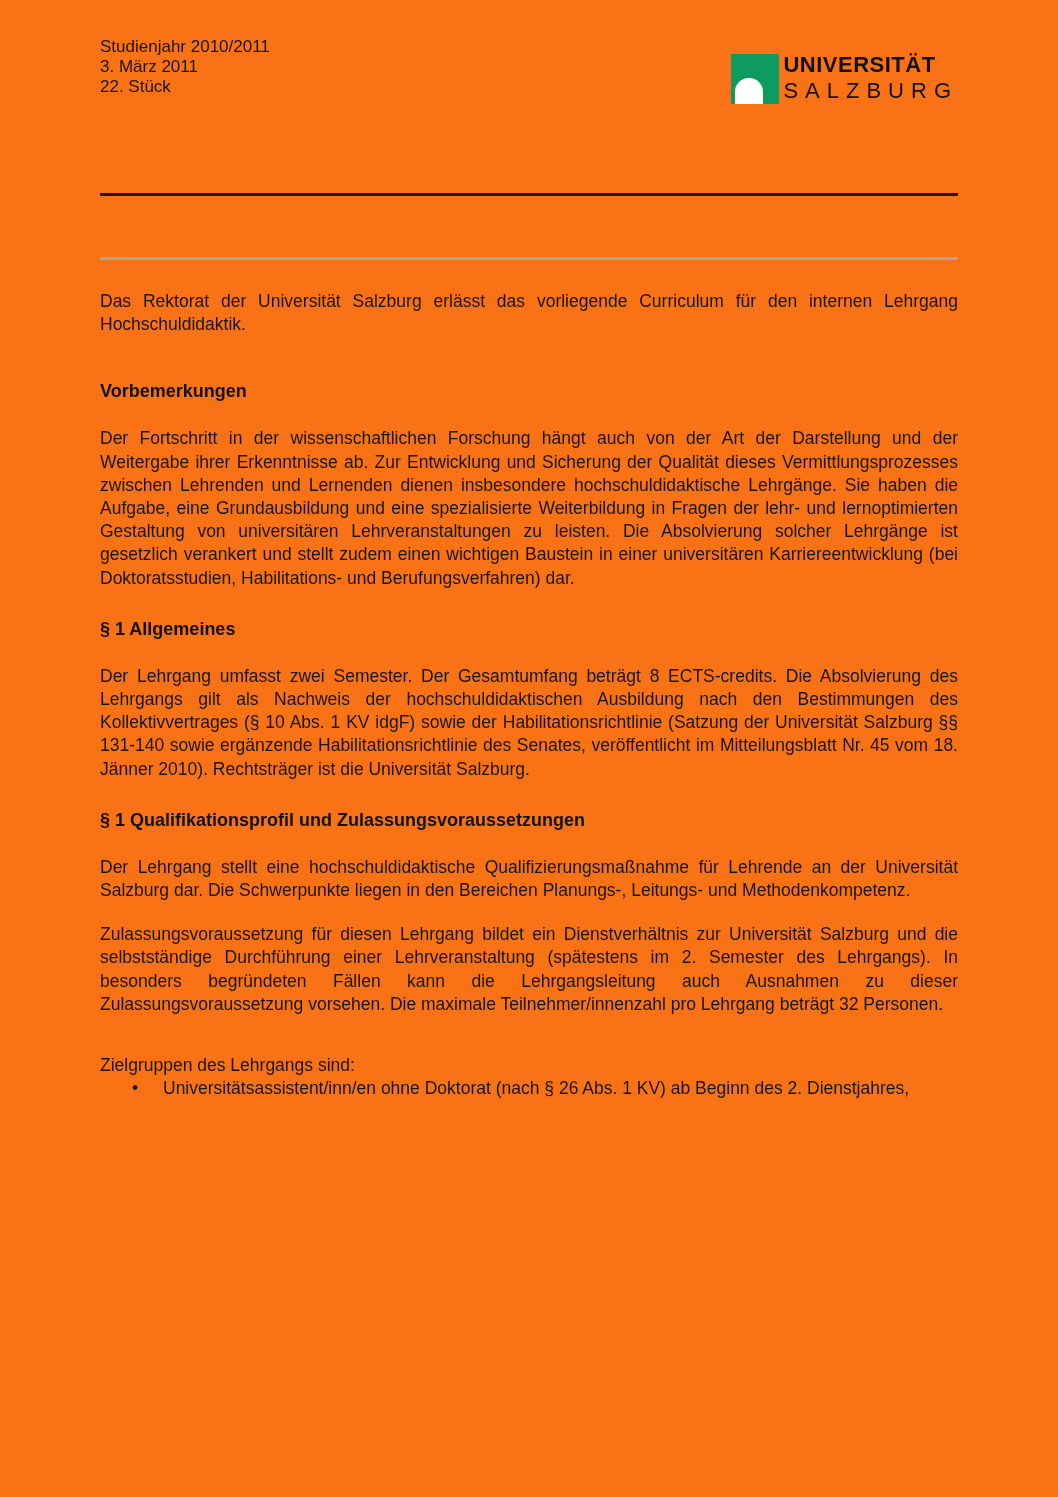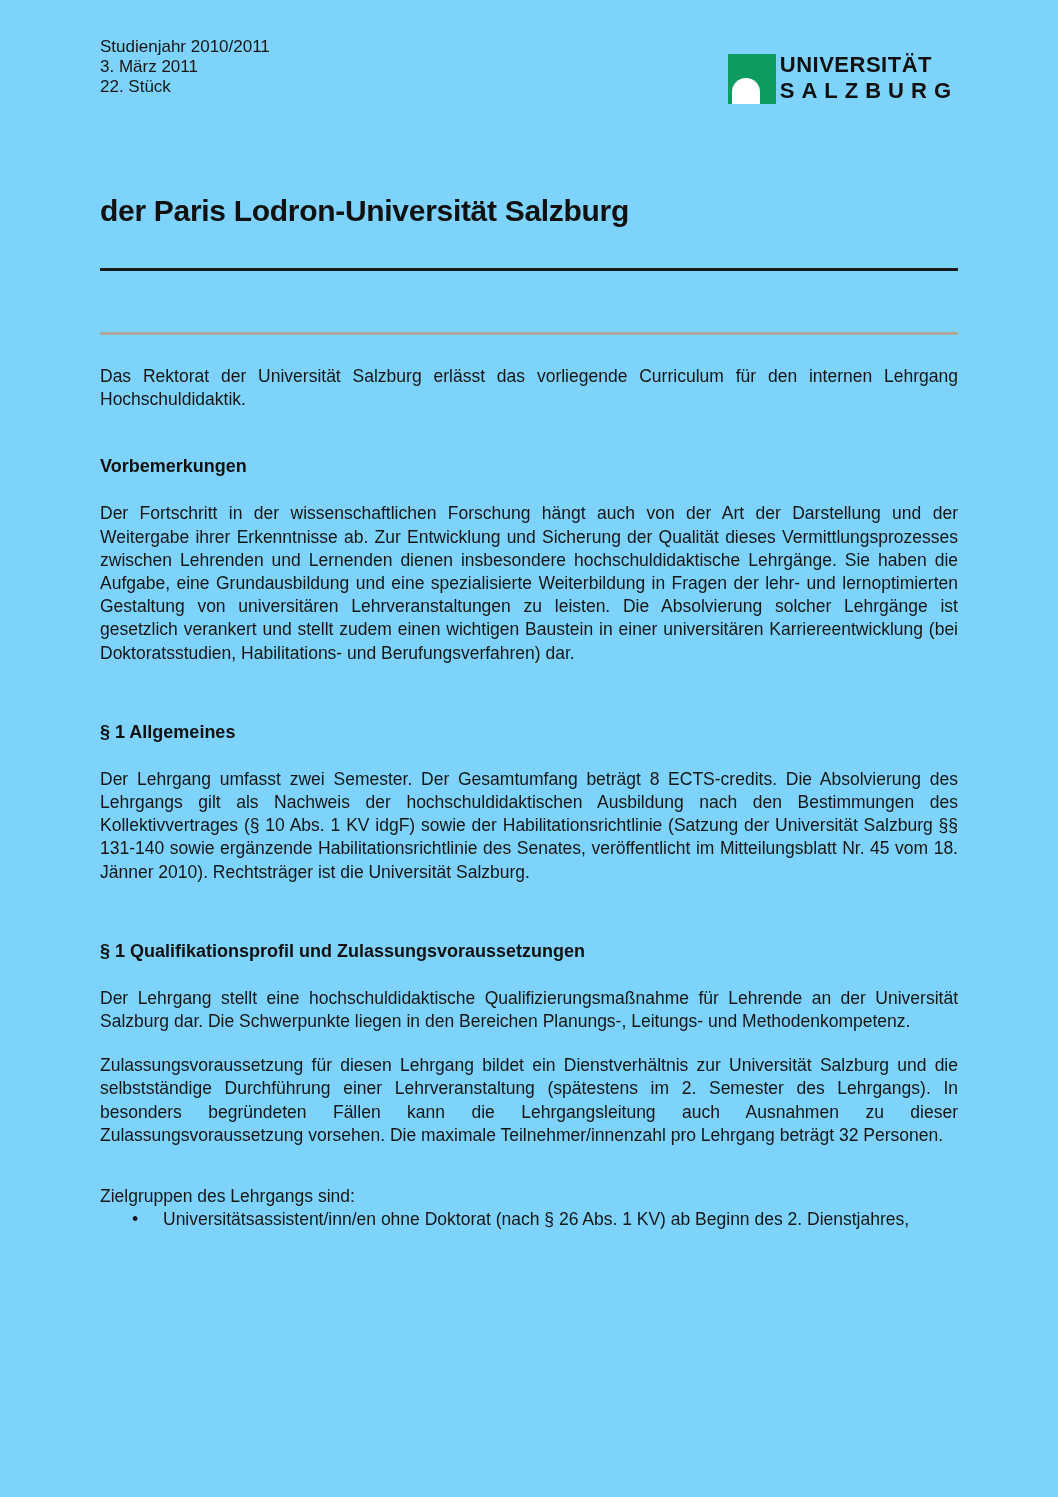--- a/index.html
+++ b/index.html
@@ -1,21 +1,21 @@
 <!DOCTYPE html>
 <html lang="de"><head>
 <meta charset="utf-8">
 <style>
   * { margin: 0; padding: 0; box-sizing: border-box; }
   html, body { background: #e8e8e8; }
   .page {
     width: 1058px;
     height: 1497px;
     margin: 0 auto;
-    background: #7dd3fc;
+    background: #f97316;
     padding: 37px 100px 0 100px;
     font-family: "Liberation Sans", sans-serif;
     color: #161616;
     overflow: hidden;
   }
 
   
   .doc-header {
     display: flex;
     justify-content: space-between;
@@ -48,21 +48,20 @@
     letter-spacing: 0.5px;
     color: #111;
     white-space: nowrap;
   }
   .logo-city {
     font-size: 22px;
     line-height: 26px;
     letter-spacing: 7px;
     color: #111;
     white-space: nowrap;
-    font-weight: bold;
   }
 
   
   .doc-title {
     margin-top: 88px;
     font-size: 30px;
     line-height: 36px;
     font-weight: bold;
     letter-spacing: -0.3px;
     color: #111;
@@ -90,21 +89,21 @@
   .body-text {
     font-size: 17.5px;
     line-height: 23.2px;
     text-align: justify;
     hyphens: manual;
     -webkit-hyphens: manual;
     color: #161616;
   }
   .intro-par { margin-top: 30px; }
   .sub-heading {
-    margin-top: 56px;
+    margin-top: 28px;
     font-size: 18px;
     line-height: 23px;
     font-weight: bold;
     color: #111;
   }
   .sub-heading.first { margin-top: 44px; }
   .after-heading { margin-top: 24px; }
   .follow-par { margin-top: 21px; }
   .list-intro { margin-top: 38px; text-align: left; }
 
@@ -141,21 +140,20 @@
         <div class="logo-arch"></div>
       </div>
       <div class="logo-text">
         <div class="logo-name">UNIVERSITÄT</div>
         <div class="logo-city">SALZBURG</div>
       </div>
     </div>
   </header>
 
   <div class="doc-title">
-    <div>der Paris Lodron-Universität Salzburg</div>
   </div>
 
   <div class="rule-black"></div>
 
 
   <div class="rule-gray"></div>
 
   <p class="body-text intro-par">Das Rektorat der Universität Salzburg erlässt das vorliegende Curriculum für den internen Lehr­gang Hochschuldidaktik.</p>
 
   <h3 class="sub-heading first">Vorbemerkungen</h3>

